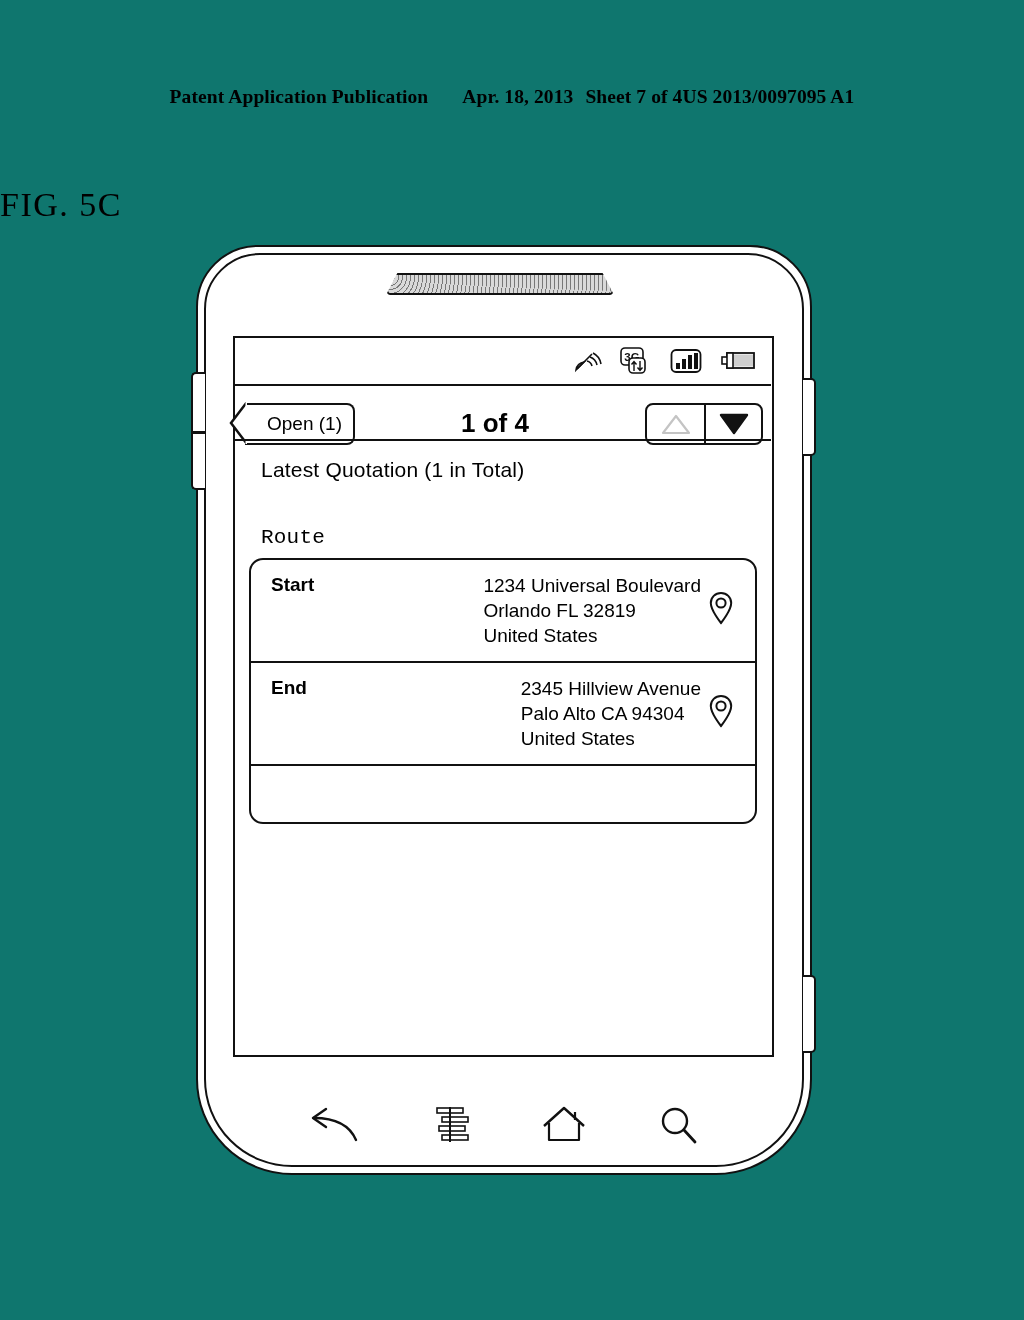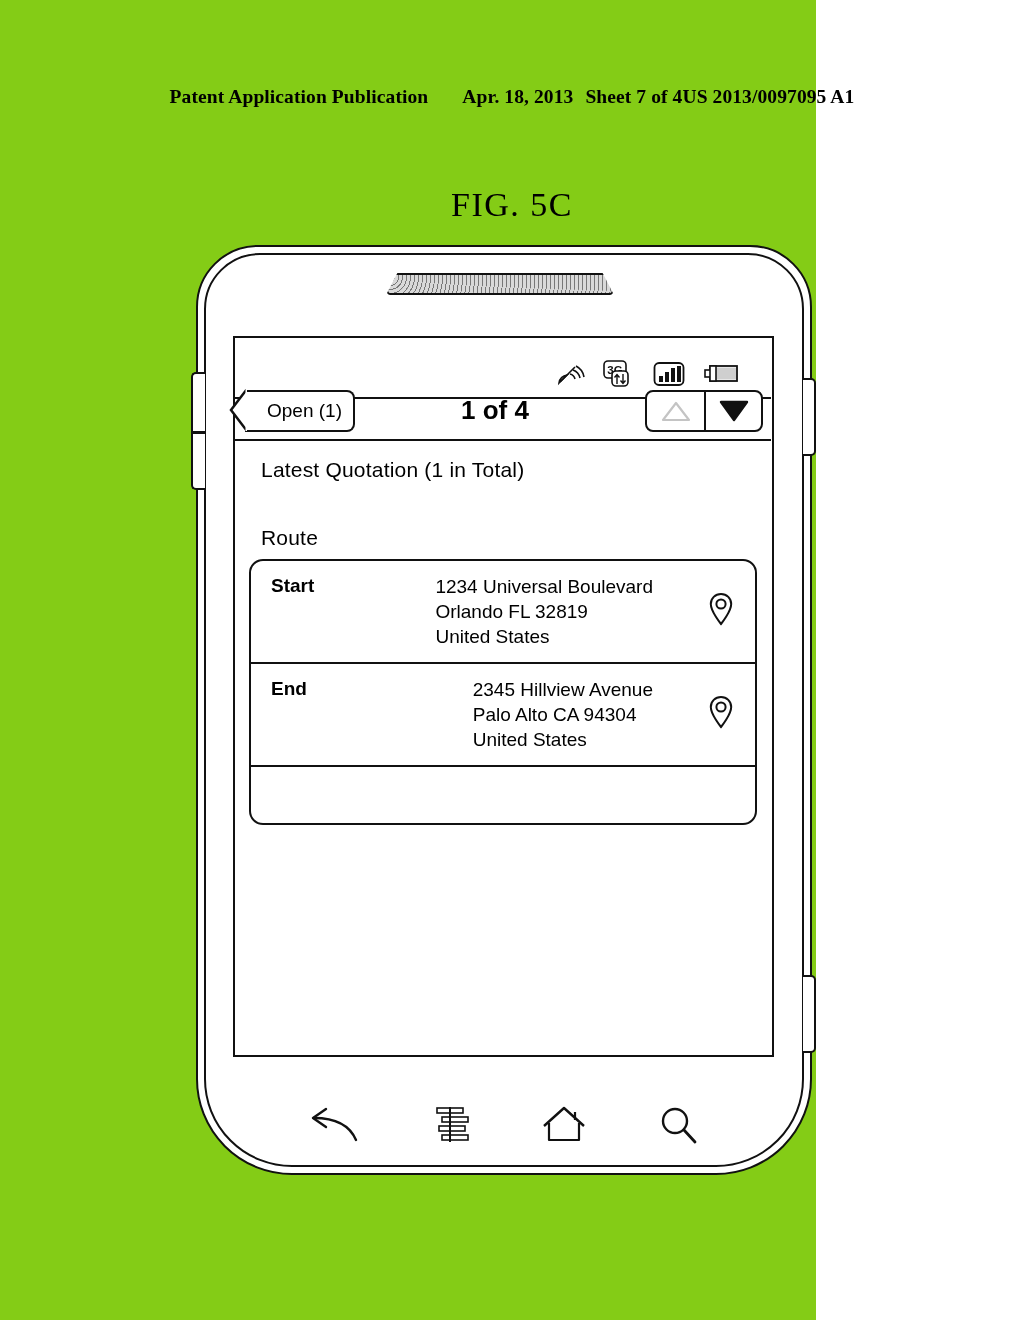--- a/index.html
+++ b/index.html
@@ -5,22 +5,22 @@
   * { box-sizing: border-box; margin: 0; padding: 0; }
   html, body {
     width: 1024px; height: 1320px;
     background: #ffffff;
     font-family: "Liberation Sans", sans-serif;
     color: #000;
     overflow: hidden;
   }
   #page {
     position: relative;
-    width: 816px; height: 1320px;
-    background: #84cc16;
+    width: 1024px; height: 1320px;
+    background: #0f766e;
   }
 
   
   .pat-header {
     position: absolute;
     top: 86px; left: 0; width: 1024px;
     display: flex;
     justify-content: center;
     align-items: baseline;
     font-family: "Liberation Serif", serif;
@@ -31,21 +31,20 @@
   }
   .pat-header .seg-pub { }
   .pat-header .seg-date { margin-left: 34px; }
   .pat-header .seg-sheet { margin-left: 12px; }
   .pat-header .seg-num { }
 
   
   .fig-title {
     position: absolute;
     top: 186px; left: 0; width: 1024px;
-    text-align: center;
     font-family: "Liberation Serif", serif;
     font-size: 34px;
     letter-spacing: 1.5px;
   }
 
   
   .phone-outer {
     position: absolute;
     left: 196px; top: 245px;
     width: 616px; height: 930px;
@@ -120,35 +119,35 @@
     width: 529px; height: 703px;
     border: 1.5px solid #111;
     border-top: none;
     border-left: none;
     border-right: none;
   }
 
   
   .status-bar {
     position: absolute;
-    left: 0; top: 17px;
+    left: 0; top: 4px;
     width: 536px; height: 44px;
     border-bottom: 2.5px solid #111;
     display: flex;
     align-items: center;
     justify-content: flex-end;
     gap: 17px;
-    padding-right: 31px;
+    padding-right: 14px;
   }
   .status-icon { display: block; }
 
   
   .navbar {
     position: absolute;
-    left: 0; top: 44px;
+    left: 0; top: 57px;
     width: 536px; height: 57px;
     display: flex;
     align-items: center;
     padding: 0 8px;
   }
   .back-btn {
     position: relative;
     height: 42px;
     border: 2.5px solid #111;
     border-left: none;
@@ -194,21 +193,21 @@
     left: 0; top: 101px;
     width: 536px; height: 614px;
     border-top: 2.5px solid #111;
     padding: 0 14px;
   }
   .section-label {
     font-size: 21px;
     margin: 17px 0 9px 12px;
     letter-spacing: 0.2px;
   }
-  .section-label.route { margin-top: 44px; }
+  .section-label.route { margin-top: 44px; font-family: Liberation Mono, monospace; }
 
   .card {
     border: 2.5px solid #111;
     border-radius: 14px;
     background: #fff;
   }
   .quote-row {
     height: 62px;
     display: flex;
     align-items: center;
@@ -232,21 +231,21 @@
     background: #fff;
     overflow: hidden;
   }
   .route-row {
     display: flex;
     align-items: flex-start;
     padding: 13px 14px 13px 20px;
     min-height: 56px;
   }
   .route-row + .route-row { border-top: 2.5px solid #111; }
-  .route-row.tall { min-height: 86px; gap: 48px; }
+  .route-row.tall { min-height: 86px; }
   .route-row.empty { min-height: 58px; }
   .route-label {
     font-size: 19px;
     font-weight: bold;
     padding-top: 1px;
     white-space: nowrap;
   }
   .route-value {
     margin-left: auto;
     text-align: left;

